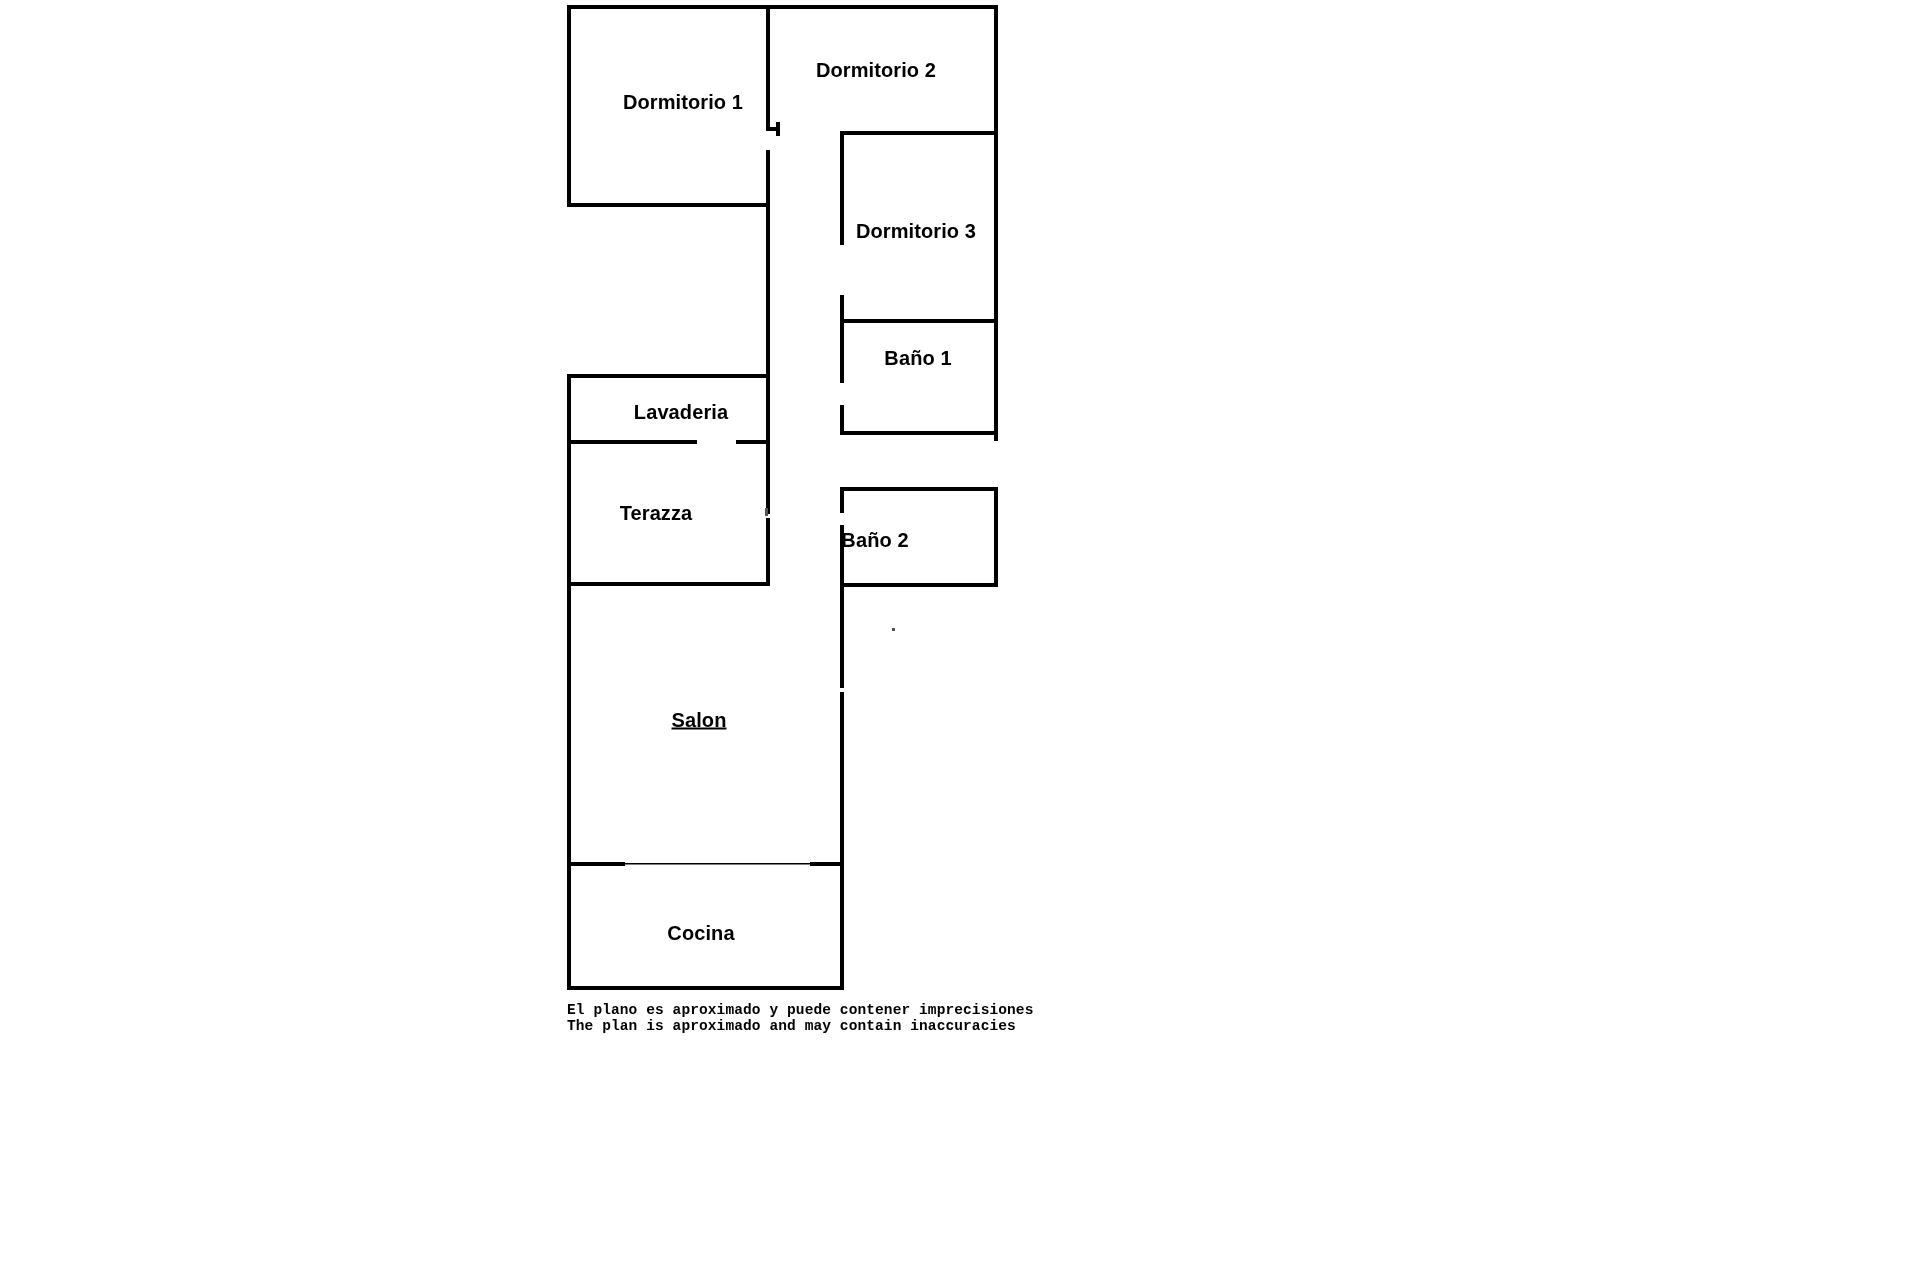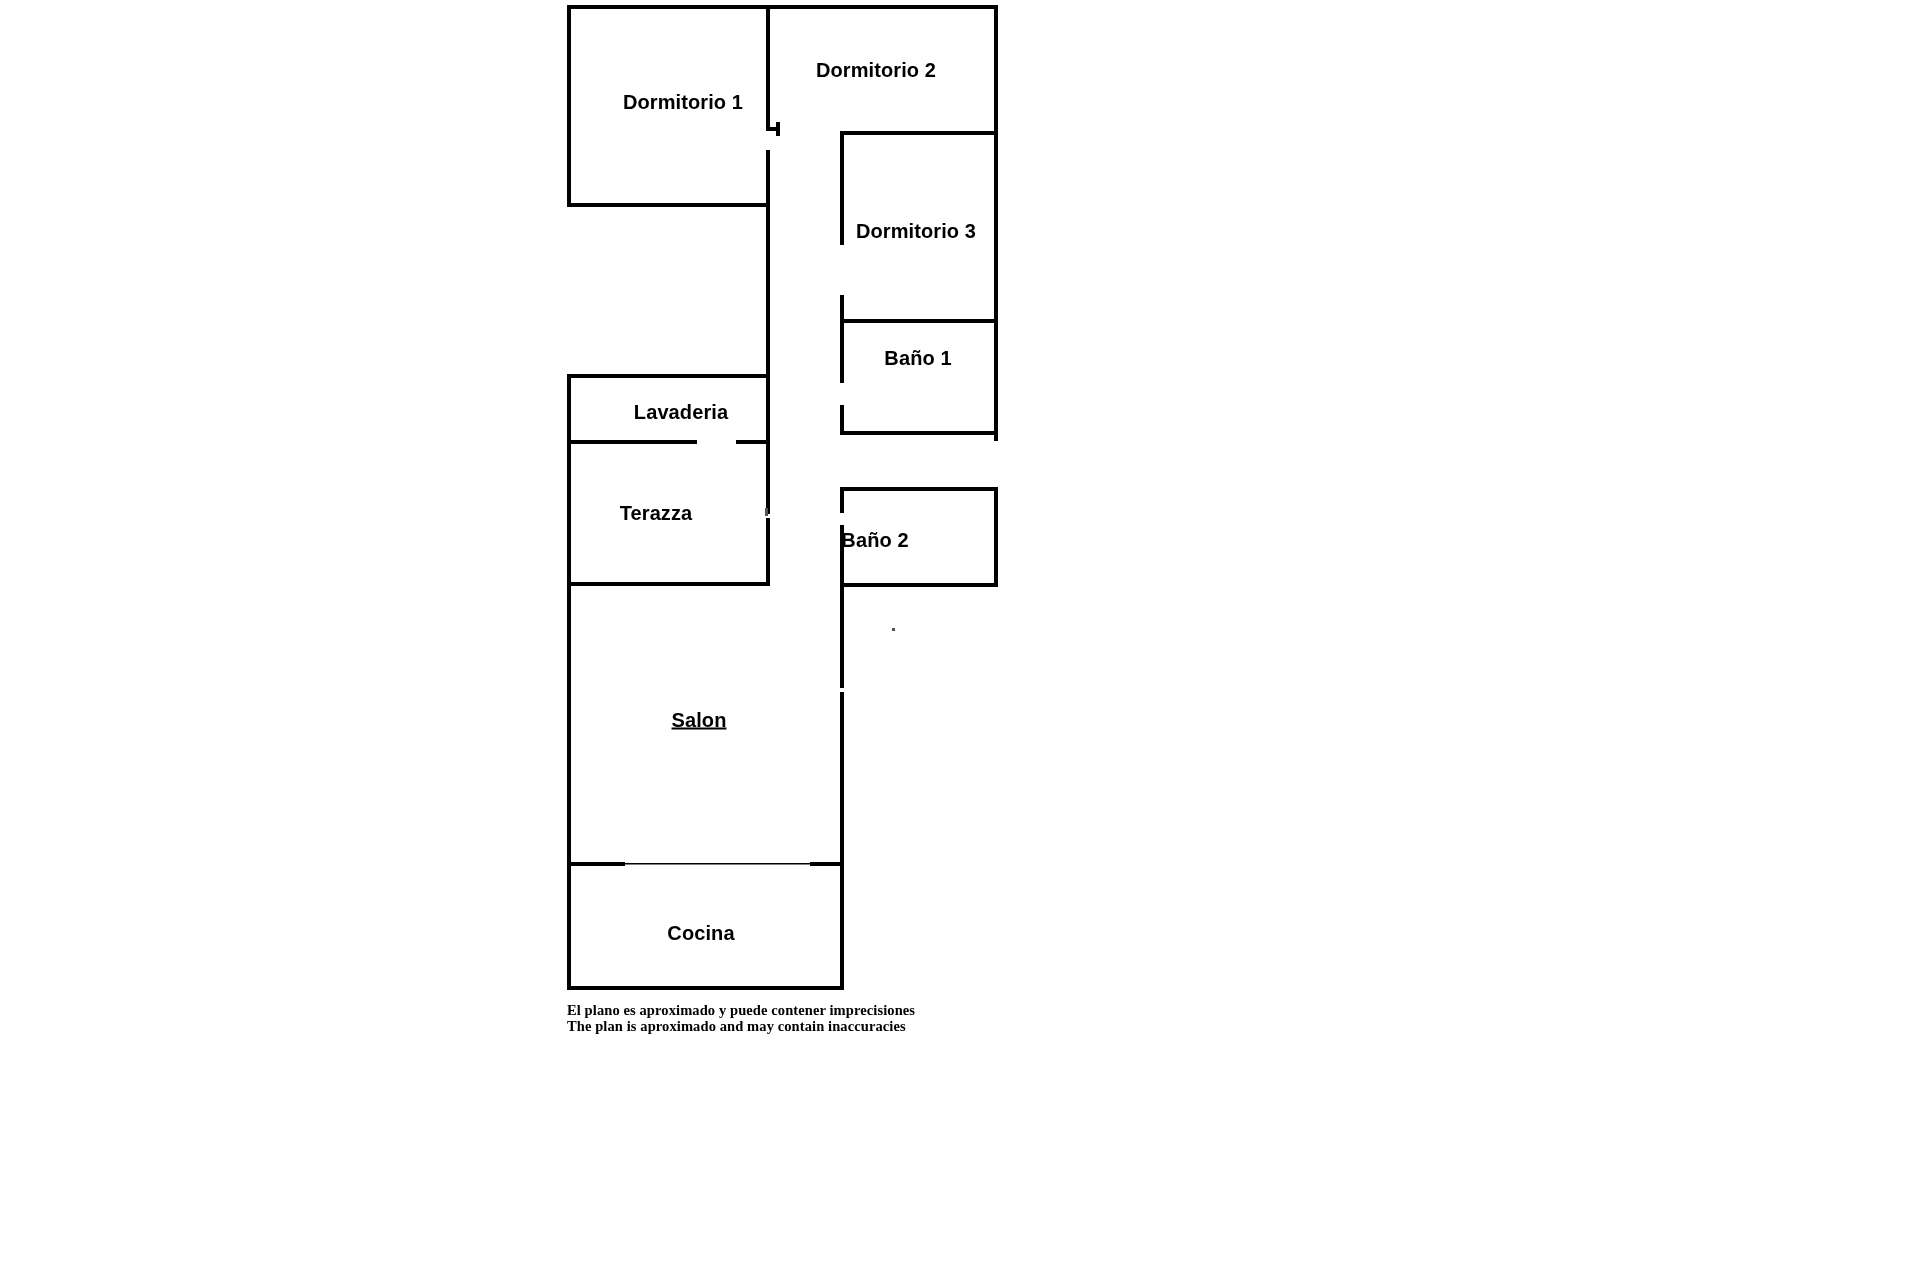--- a/index.html
+++ b/index.html
@@ -26,21 +26,21 @@
     font-family: "Liberation Sans", sans-serif;
     font-size: 20px;
     font-weight: bold;
     color: #000000;
     white-space: nowrap;
     transform: translate(-50%, -50%);
     letter-spacing: 0.1px;
   }
   .disclaimer {
     position: absolute;
-    font-family: Liberation Serif, serif;
+    font-family: Liberation Mono, monospace;
     font-size: 14.5px;
     font-weight: bold;
     color: #000000;
     white-space: nowrap;
     letter-spacing: 0.1px;
   }
   .disclaimer-es { left: 567px; top: 1002px; }
   .disclaimer-en { left: 567px; top: 1018px; }
 </style>
 </head>

